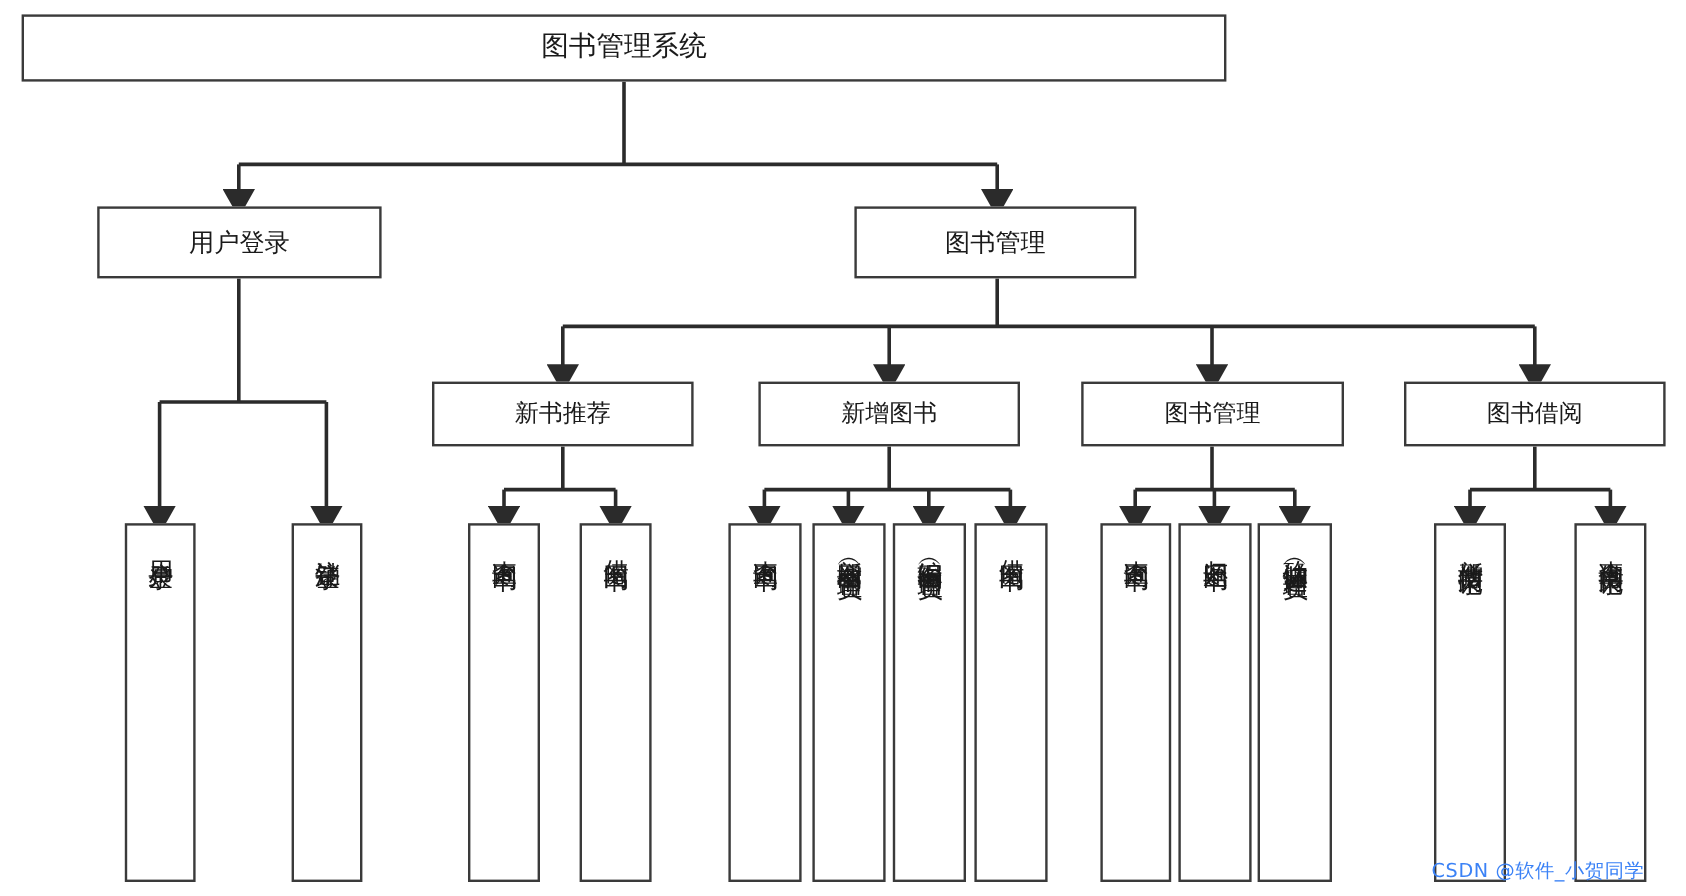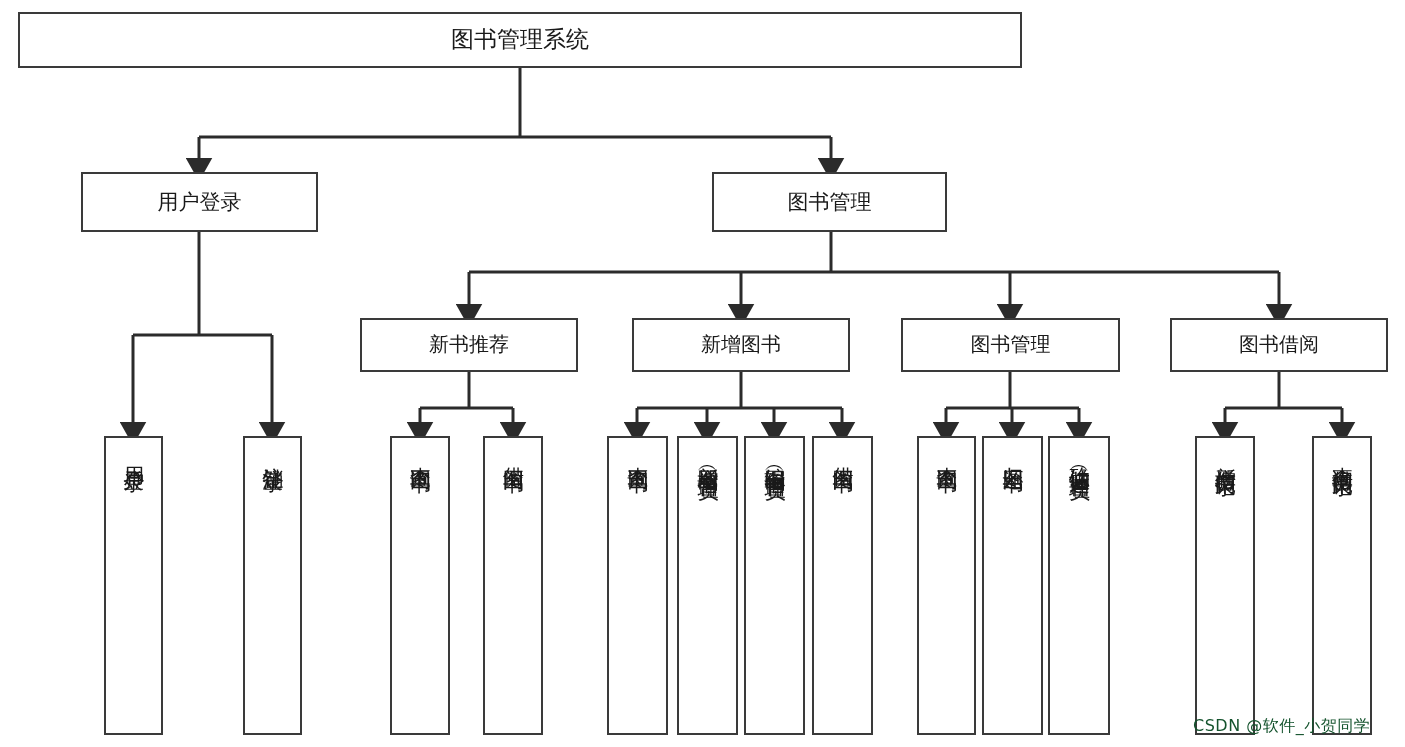--- a/index.html
+++ b/index.html
@@ -53,21 +53,21 @@
     text-orientation: upright;
     letter-spacing: 2px;
     line-height: 1;
     white-space: pre-line;
   }
   #watermark {
     position: absolute;
     left: 1193px;
     top: 716px;
     font-size: 16px;
-    color: #14532d;
+    color: #3b82f6;
     letter-spacing: 0.5px;
     white-space: nowrap;
     z-index: 3;
     font-family: "DejaVu Sans", "Liberation Sans", sans-serif;
   }
 </style>
 </head>
 <body>
 
 <div id="stage">

